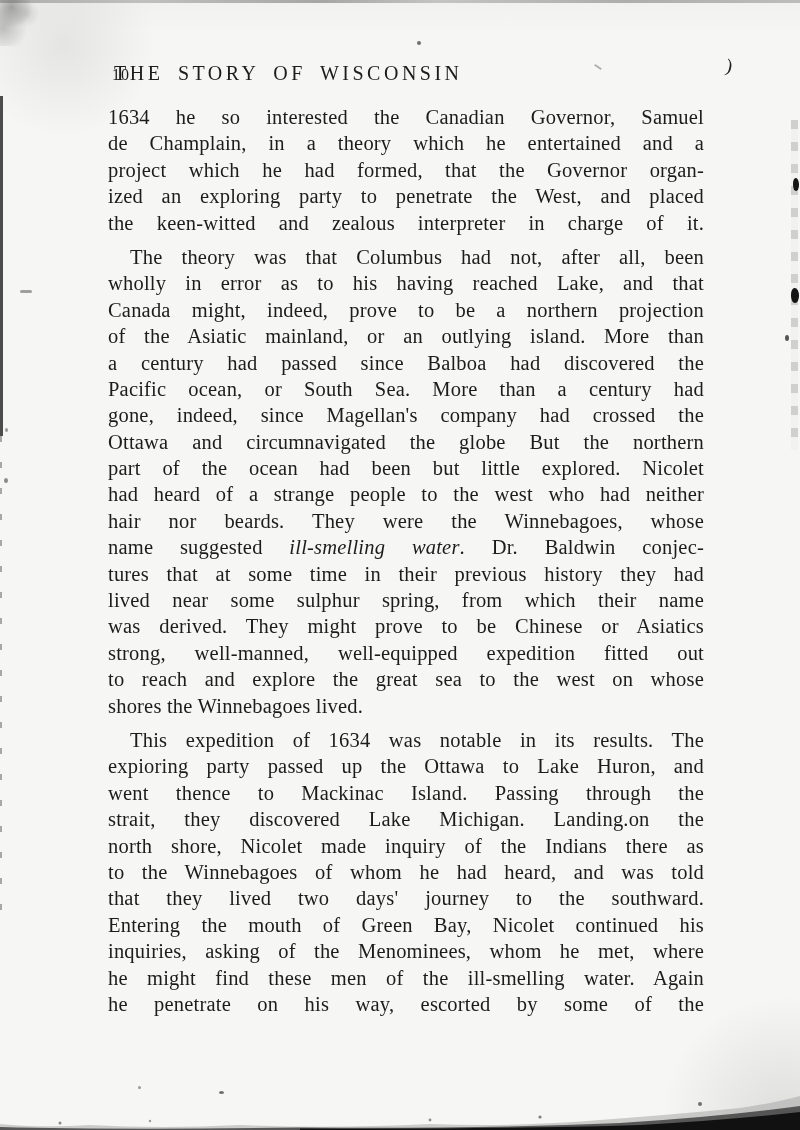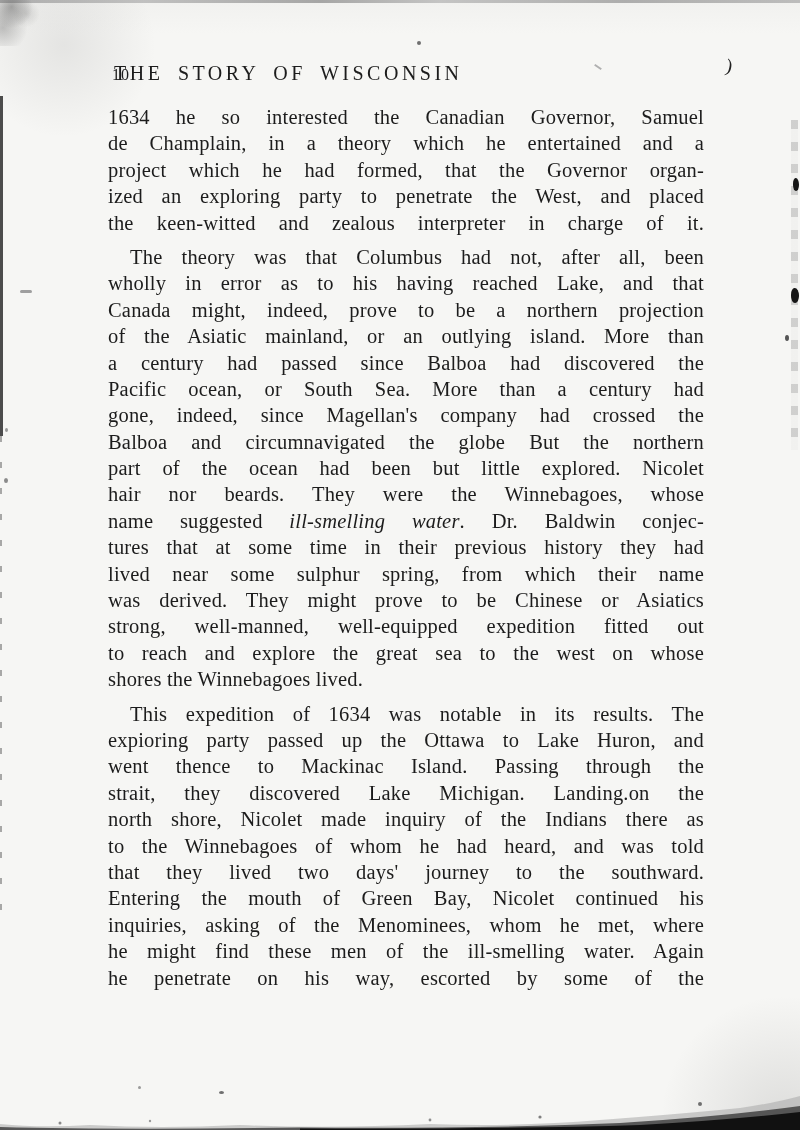--- a/index.html
+++ b/index.html
@@ -109,22 +109,23 @@
           <div class="line">the keen-witted and zealous interpreter in charge of it.</div>
         </div>
         <div class="paragraph">
           <div class="line indent">The theory was that Columbus had not, after all, been</div>
           <div class="line">wholly in error as to his having reached Lake, and that</div>
           <div class="line">Canada might, indeed, prove to be a northern projection</div>
           <div class="line">of the Asiatic mainland, or an outlying island.  More than</div>
           <div class="line">a century had passed since Balboa had discovered the</div>
           <div class="line">Pacific ocean, or South Sea.  More than a century had</div>
           <div class="line">gone, indeed, since Magellan's company had crossed the</div>
-          <div class="line">Balboa and circumnavigated the globe  But the northern</div>
+          <div class="line">Ottawa and circumnavigated the globe  But the northern</div>
           <div class="line">part of the ocean had been but little explored.  Nicolet</div>
+          <div class="line">had heard of a strange people to the west who had neither</div>
           <div class="line">hair nor beards.  They were the Winnebagoes, whose</div>
           <div class="line"><span>name suggested </span><span class="italic">ill-smelling water</span><span>.  Dr. Baldwin conjec-</span></div>
           <div class="line">tures that at some time in their previous history they had</div>
           <div class="line">lived near some sulphur spring, from which their name</div>
           <div class="line">was derived.  They might prove to be Chinese or Asiatics</div>
           <div class="line">strong, well-manned, well-equipped expedition fitted out</div>
           <div class="line">to reach and explore the great sea to the west on whose</div>
           <div class="line no-justify">shores  the  Winnebagoes  lived.</div>
         </div>
         <div class="paragraph">

